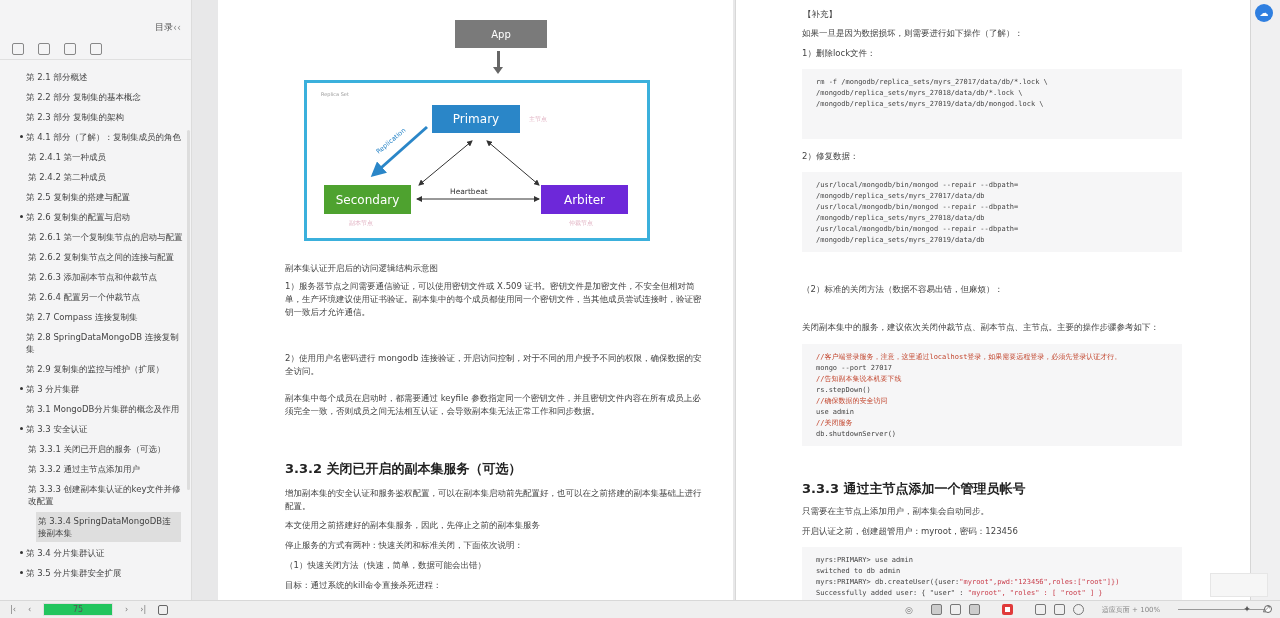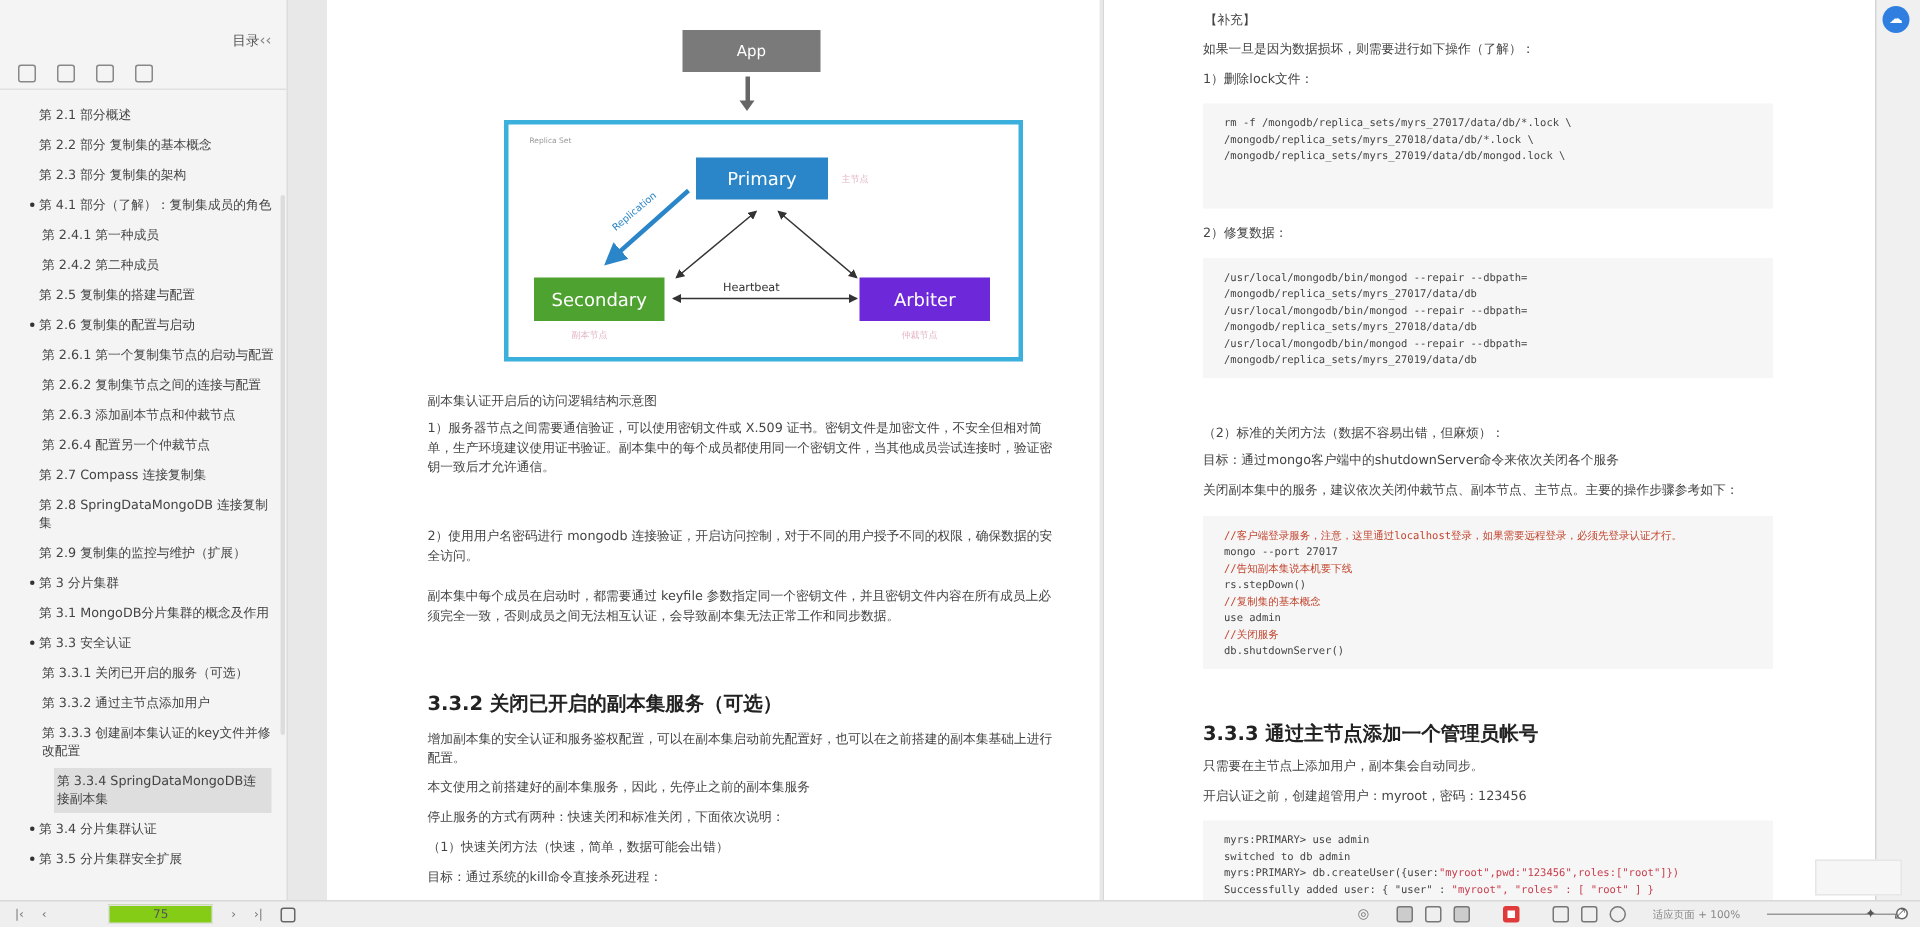--- a/index.html
+++ b/index.html
@@ -17,21 +17,21 @@
   .toc-item.l1 { padding-left: 26px; }
   .toc-item.l2 { padding-left: 28px; }
   .toc-item.l0 { padding-left: 26px; }
   .toc-item .bullet { position: absolute; left: 20px; top: 7px; width: 3px; height: 3px; background: #333; border-radius: 50%; }
   .toc-item.active { background: #dedede; margin-left: 36px; margin-right: 10px; padding-left: 2px; }
   .sb-scroll { position: absolute; right: 1px; top: 130px; width: 3px; height: 360px; background: #ddd; border-radius: 2px; }
 
   
   .bottombar { position: absolute; left: 0; top: 600px; width: 1280px; height: 18px; background: #efefef; border-top: 1px solid #d8d8d8; display: flex; align-items: center; font-size: 8px; color: #777; }
   .bb-left { display: flex; align-items: center; gap: 12px; padding-left: 10px; width: 230px; }
-  .bb-page-input { width: 70px; height: 13px; background: #84cc16; border: 1px solid #e0e0e0; text-align: center; font-size: 8px; line-height: 12px; color: #555; margin-left: 29px; }
+  .bb-page-input { width: 70px; height: 13px; background: #22c55e; border: 1px solid #e0e0e0; text-align: center; font-size: 8px; line-height: 12px; color: #555; }
   .bb-btn { cursor: pointer; }
   .bb-icon-box { width: 10px; height: 10px; border: 1px solid #666; border-radius: 2px; cursor: pointer; }
   .bb-right { position: absolute; left: 905px; display: flex; align-items: center; gap: 8px; }
   .tb-ico { width: 11px; height: 11px; border: 1px solid #777; border-radius: 2px; cursor: pointer; }
   .tb-ico.sel { background: #ccc; }
   .tb-red { width: 11px; height: 11px; background: #e03a3a; border-radius: 2px; cursor: pointer; position: relative; }
   .tb-red::after { content: ""; position: absolute; left: 3px; top: 3px; width: 5px; height: 5px; background: #fff; }
   .zoom-label { font-size: 7px; color: #888; margin-left: 10px; }
   .slider { position: relative; width: 90px; height: 1px; background: #999; margin-left: 10px; cursor: pointer; }
   .slider .knob { position: absolute; right: -4px; top: -4px; width: 8px; height: 8px; border: 1px solid #666; border-radius: 50%; background: #fff; }
@@ -44,21 +44,21 @@
   .page-right { left: 542px; width: 515px; border-left: 1px solid #d8d8d8; text-decoration: underline; }
   .right-rail { position: absolute; left: 1250px; top: 0; width: 30px; height: 600px; background: #f0f0f1; border-left: 1px solid #d6d6d6; }
   .assistant-btn { position: absolute; left: 1255px; top: 4px; width: 18px; height: 18px; border-radius: 50%; background: #2f7fe0; cursor: pointer; display: flex; align-items: center; justify-content: center; color: #fff; font-size: 9px; }
   .rail-panel { position: absolute; left: 1210px; top: 573px; width: 58px; height: 24px; background: #f6f6f6; border: 1px solid #e6e6e6; }
 
   
   .diagram { position: absolute; left: 80px; top: 20px; width: 360px; height: 225px; }
   .app-box { position: absolute; left: 157px; top: 0; width: 92px; height: 28px; background: #7a7a7a; color: #fff; font-size: 10px; display: flex; align-items: center; justify-content: center; }
   .down-arrow { position: absolute; left: 199px; top: 31px; width: 3px; height: 18px; background: #666; }
   .down-arrow::after { content: ""; position: absolute; left: -4px; top: 16px; border-left: 5.5px solid transparent; border-right: 5.5px solid transparent; border-top: 7px solid #666; }
-  .rs-frame { position: absolute; left: 6px; top: 60px; width: 346px; height: 161px; border: 3px solid #3bb0dc; margin-left: 32px; }
+  .rs-frame { position: absolute; left: 6px; top: 60px; width: 346px; height: 161px; border: 3px solid #3bb0dc; }
   .rs-caption { position: absolute; left: 14px; top: 8px; font-size: 5px; color: #999; }
   .node { position: absolute; color: #fff; font-size: 12px; display: flex; align-items: center; justify-content: center; }
   .node-primary { left: 125px; top: 22px; width: 88px; height: 28px; background: #2a86c8; }
   .node-secondary { left: 17px; top: 102px; width: 87px; height: 29px; background: #4ea22f; }
   .node-arbiter { left: 234px; top: 102px; width: 87px; height: 29px; background: #6d28d9; }
   .node-tag { position: absolute; font-size: 6px; color: #e2b4c4; }
   .diag-svg { position: absolute; left: 0; top: 0; }
   .hb-label { position: absolute; left: 143px; top: 104px; font-size: 7.5px; color: #333; }
 
   
@@ -162,23 +162,22 @@
     </section>
 
     <section class="page page-right">
       <div class="ptext" style="left:67px; top:8px;">【补充】</div>
       <div class="ptext" style="left:66px; top:27px;">如果一旦是因为数据损坏，则需要进行如下操作（了解）：</div>
       <div class="ptext" style="left:66px; top:47px;">1）删除lock文件：</div>
       <div class="code" style="left:66px; top:69px; width:380px; height:70px;"><div>rm -f /mongodb/replica_sets/myrs_27017/data/db/*.lock \</div><div>/mongodb/replica_sets/myrs_27018/data/db/*.lock \</div><div>/mongodb/replica_sets/myrs_27019/data/db/mongod.lock \</div></div>
       <div class="ptext" style="left:66px; top:150px;">2）修复数据：</div>
       <div class="code" style="left:66px; top:172px; width:380px; height:80px;"><div>/usr/local/mongodb/bin/mongod --repair --dbpath=</div><div>/mongodb/replica_sets/myrs_27017/data/db</div><div>/usr/local/mongodb/bin/mongod --repair --dbpath=</div><div>/mongodb/replica_sets/myrs_27018/data/db</div><div>/usr/local/mongodb/bin/mongod --repair --dbpath=</div><div>/mongodb/replica_sets/myrs_27019/data/db</div></div>
       <div class="ptext" style="left:66px; top:283px;">（2）标准的关闭方法（数据不容易出错，但麻烦）：</div>
-      <div class="ptext" style="left:66px; top:301px;">目标：通过mongo客户端中的shutdownServer命令来依次关闭各个服务</div>
       <div class="ptext" style="left:66px; top:321px;">关闭副本集中的服务，建议依次关闭仲裁节点、副本节点、主节点。主要的操作步骤参考如下：</div>
-      <div class="code" id="code3" style="left:66px; top:344px; width:380px; height:102px;"><div class="c-red">//客户端登录服务，注意，这里通过localhost登录，如果需要远程登录，必须先登录认证才行。</div><div>mongo --port 27017</div><div class="c-red">//告知副本集说本机要下线</div><div>rs.stepDown()</div><div class="c-red">//复制集的基本概念</div><div>use admin</div><div class="c-red">//关闭服务</div><div>db.shutdownServer()</div></div>
+      <div class="code" id="code3" style="left:66px; top:344px; width:380px; height:102px;"><div class="c-red">//客户端登录服务，注意，这里通过localhost登录，如果需要远程登录，必须先登录认证才行。</div><div>mongo --port 27017</div><div class="c-red">//告知副本集说本机要下线</div><div>rs.stepDown()</div><div class="c-red">//确保数据的安全访问</div><div>use admin</div><div class="c-red">//关闭服务</div><div>db.shutdownServer()</div></div>
       <div class="h3" style="left:66px; top:480px;">3.3.3 通过主节点添加一个管理员帐号</div>
       <div class="ptext" style="left:66px; top:505px;">只需要在主节点上添加用户，副本集会自动同步。</div>
       <div class="ptext" style="left:66px; top:525px;">开启认证之前，创建超管用户：myroot，密码：123456</div>
       <div class="code" id="code4" style="left:66px; top:547px; width:380px; height:53px;"><div><span>myrs:PRIMARY&gt; use admin</span><span class="c-str"></span></div><div><span>switched to db admin</span><span class="c-str"></span></div><div><span>myrs:PRIMARY&gt; db.createUser({user:</span><span class="c-str">"myroot",pwd:"123456",roles:["root"]})</span></div><div><span>Successfully added user: { "user" : </span><span class="c-str">"myroot", "roles" : [ "root" ] }</span></div></div>
     </section>
   </main>
 
   <div class="right-rail"></div>
   <div class="assistant-btn">☁</div>
   <div class="rail-panel"></div>

